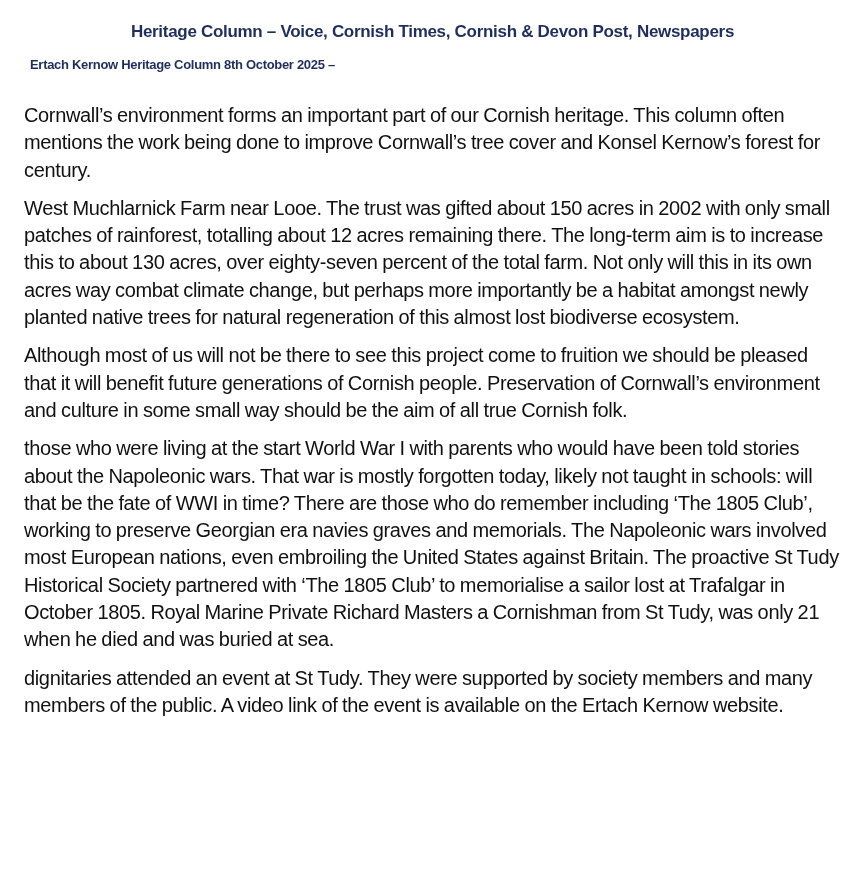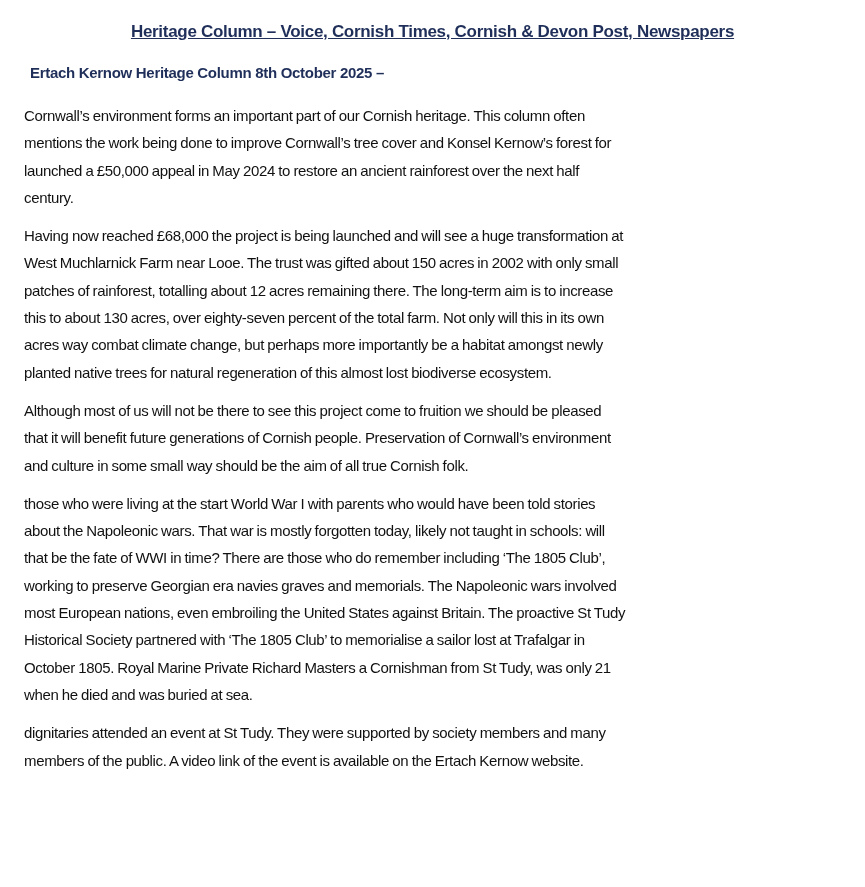--- a/index.html
+++ b/index.html
@@ -26,40 +26,39 @@
       position: absolute;
       top: 22px;
       left: 0;
       width: 865px;
       text-align: center;
       font-weight: bold;
       font-size: 17px;
       color: #1f2f5a;
       letter-spacing: -0.3px;
       white-space: nowrap;
-      text-decoration: underline;
     }
     .sub-title {
       position: absolute;
-      top: 64px;
+      top: 57px;
       left: 30px;
       font-weight: bold;
-      font-size: 15px;
+      font-size: 13px;
       color: #1f2f5a;
       letter-spacing: -0.3px;
       white-space: nowrap;
     }
     .body {
       position: absolute;
       left: 24px;
       top: 102px;
       width: 812px;
     }
     .para {
-      font-size: 15px;
+      font-size: 20px;
       line-height: 27.3px;
       margin: 0 0 11px 0;
       letter-spacing: -0.35px;
       word-spacing: -0.5px;
     }
     .line {
       display: block;
       white-space: nowrap;
     }
   </style>
@@ -67,25 +66,23 @@
 <body>
 
 <div class="page">
   <div class="main-title">Heritage Column – Voice, Cornish Times, Cornish &amp; Devon Post, Newspapers</div>
   <div class="sub-title">Ertach Kernow Heritage Column 8th October 2025 –</div>
 
   <div class="body">
     <p class="para">
       <span class="line">Cornwall’s environment forms an important part of our Cornish heritage. This column often</span>
       <span class="line">mentions the work being done to improve Cornwall’s tree cover and Konsel Kernow’s forest for</span>
-      <span class="line">launched a £50,000 appeal in May 2024 to restore an ancient rainforest over the next half</span>
       <span class="line">century.</span>
     </p>
     <p class="para">
-      <span class="line">Having now reached £68,000 the project is being launched and will see a huge transformation at</span>
       <span class="line">West Muchlarnick Farm near Looe. The trust was gifted about 150 acres in 2002 with only small</span>
       <span class="line">patches of rainforest, totalling about 12 acres remaining there. The long-term aim is to increase</span>
       <span class="line">this to about 130 acres, over eighty-seven percent of the total farm. Not only will this in its own</span>
       <span class="line">acres way combat climate change, but perhaps more importantly be a habitat amongst newly</span>
       <span class="line">planted native trees for natural regeneration of this almost lost biodiverse ecosystem.</span>
     </p>
     <p class="para">
       <span class="line">Although most of us will not be there to see this project come to fruition we should be pleased</span>
       <span class="line">that it will benefit future generations of Cornish people. Preservation of Cornwall’s environment</span>
       <span class="line">and culture in some small way should be the aim of all true Cornish folk.</span>

